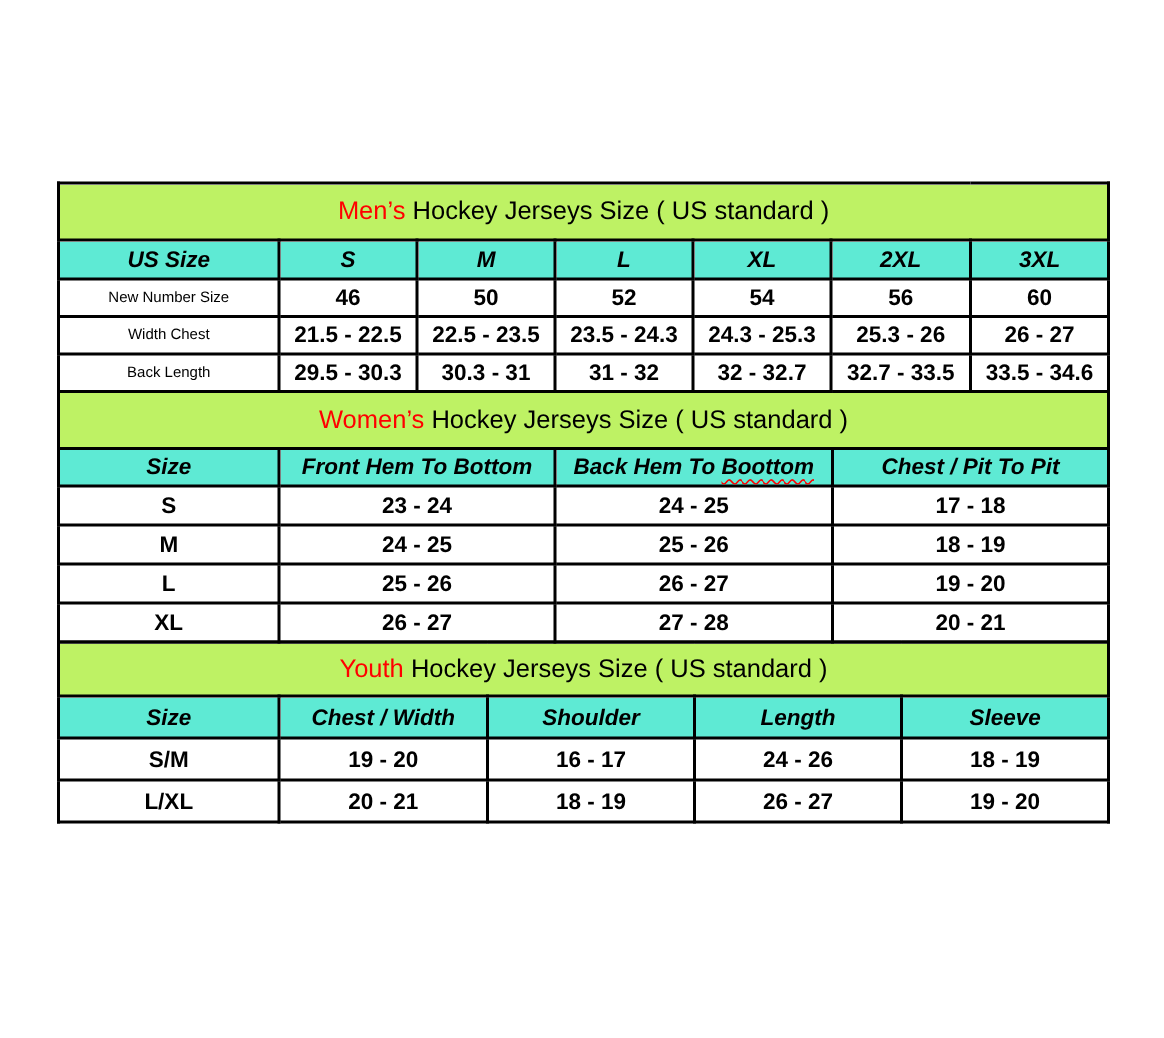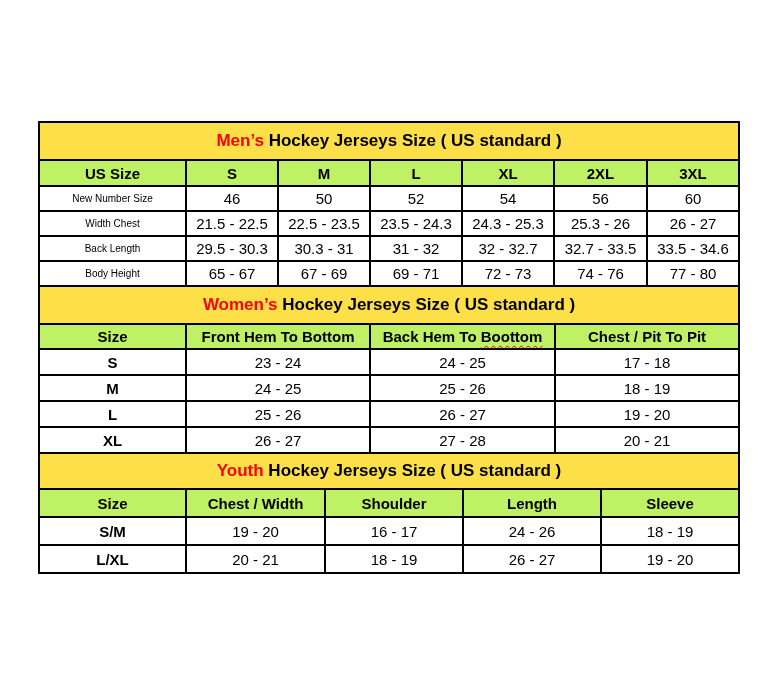--- a/index.html
+++ b/index.html
@@ -38,43 +38,44 @@
   table.size-table + table.size-table { margin-top: -2px; }
   .size-table td, .size-table th {
     border: 2px solid #000000;
     text-align: center;
     vertical-align: middle;
     padding: 0 2px;
     overflow: hidden;
     white-space: nowrap;
   }
   td.banner-cell {
-    background: #fde047;
+    background: #bef264;
     height: 36px;
     font-size: 17px;
-    font-weight: bold;
+    font-weight: normal;
   }
   .accent-word { color: #ff0000; }
   th.col-header {
     height: 24px;
     font-size: 15px;
     font-weight: bold;
-    background: #bef264;
+    background: #5eead4;
+    font-style: italic;
   }
   td.row-label-bold {
     font-size: 15px;
     font-weight: bold;
   }
   td.row-label {
     font-size: 10px;
     font-weight: normal;
   }
   td.value-cell {
     font-size: 15px;
-    font-weight: normal;
+    font-weight: bold;
     margin-top: 37px;
   }
   .mens-table td.value-cell, .mens-table td.row-label { height: 23px; }
   .womens-table th.col-header { height: 23px; }
   .womens-table td.value-cell, .womens-table td.row-label-bold { height: 24px; }
   .youth-table td.banner-cell { height: 34px; }
   .youth-table th.col-header { height: 26px; }
   .youth-table td.value-cell, .youth-table td.row-label-bold { height: 26px; }
   .misspell {
     text-decoration: underline wavy #ff0000;
@@ -136,29 +137,20 @@
         <td class="value-cell">26 - 27</td>
       </tr>
       <tr>
         <td class="row-label">Back Length</td>
         <td class="value-cell">29.5 - 30.3</td>
         <td class="value-cell">30.3 - 31</td>
         <td class="value-cell">31 - 32</td>
         <td class="value-cell">32 - 32.7</td>
         <td class="value-cell">32.7 - 33.5</td>
         <td class="value-cell">33.5 - 34.6</td>
-      </tr>
-      <tr>
-        <td class="row-label">Body Height</td>
-        <td class="value-cell">65 - 67</td>
-        <td class="value-cell">67 - 69</td>
-        <td class="value-cell">69 - 71</td>
-        <td class="value-cell">72 - 73</td>
-        <td class="value-cell">74 - 76</td>
-        <td class="value-cell">77 - 80</td>
       </tr>
     </tbody>
       </table>
 
     <table class="size-table womens-table">
       <colgroup>
         <col style="width:147px">
           <col style="width:184px">
           <col style="width:185px">
           <col style="width:184px">

